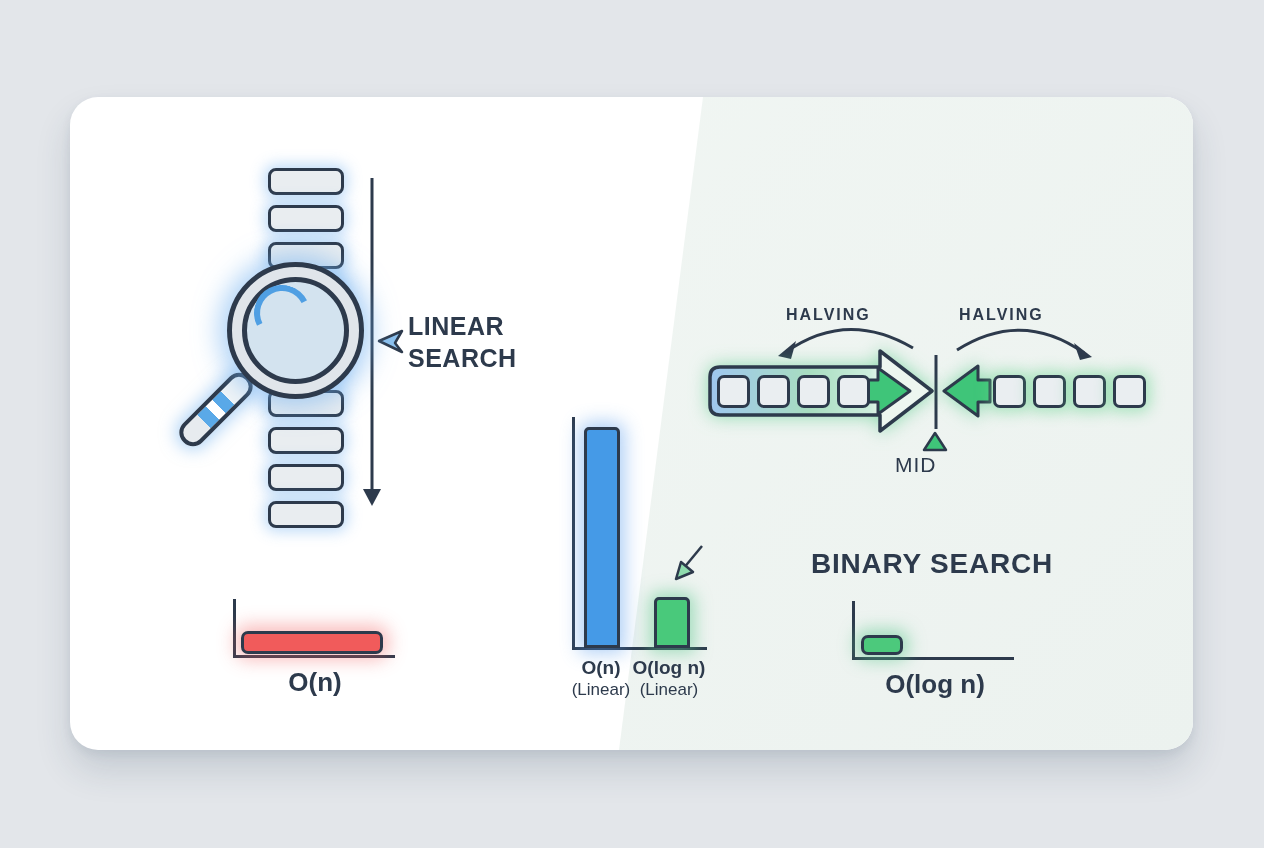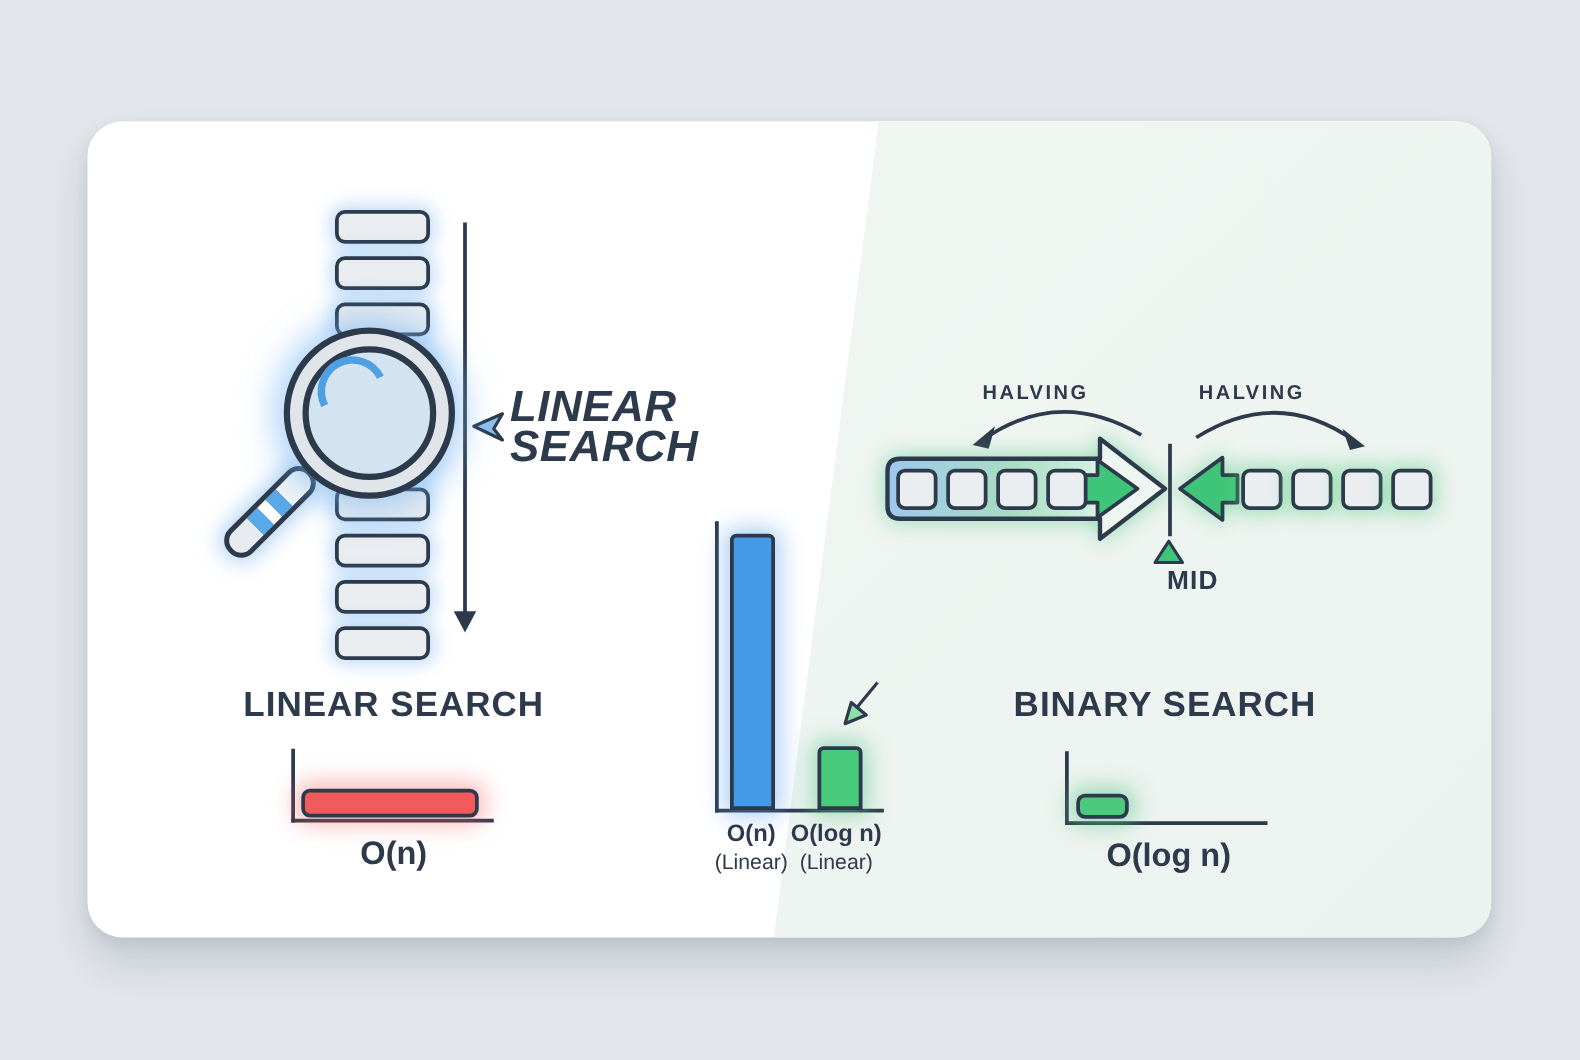--- a/index.html
+++ b/index.html
@@ -50,31 +50,31 @@
   }
   .lens-handle{
     position:absolute;left:-57px;top:134px;width:92px;height:27px;
     border:4px solid #2d3a4c;border-radius:13px;box-sizing:border-box;
     transform:rotate(-45deg);
     background:linear-gradient(to right,#e7ebef 0 30%,#5aa9e8 30% 44%,#ffffff 44% 55%,#5aa9e8 55% 69%,#f2f5f7 69% 100%);
     box-shadow:0 0 16px 4px rgba(110,175,240,.5);
   }
 
   
-  .pointer-label{position:absolute;left:338px;top:213px;font-size:35px;line-height:32px;font-weight:bold;letter-spacing:.5px;font-style:italic;}
+  .pointer-label{position:absolute;left:338px;top:213px;font-size:25px;line-height:32px;font-weight:bold;letter-spacing:.5px;}
   .section-title{position:absolute;font-size:28px;font-weight:bold;letter-spacing:.8px;text-align:center;}
   .linear-title{left:85px;top:451px;width:320px;}
   .binary-title{left:722px;top:451px;width:280px;}
   .complexity-label{position:absolute;font-size:26px;font-weight:bold;text-align:center;}
   .on-label{left:165px;top:570px;width:160px;}
   .ologn-label{left:765px;top:572px;width:200px;}
   .halving-label{position:absolute;top:209px;width:120px;font-size:16px;font-weight:bold;letter-spacing:2px;text-align:left;}
   .halving-left{left:716px;}
   .halving-right{left:889px;}
-  .mid-label{position:absolute;left:825px;top:356px;width:80px;font-size:21px;font-weight:bold;letter-spacing:1px;text-align:right;}
+  .mid-label{position:absolute;left:825px;top:356px;width:80px;font-size:21px;font-weight:normal;letter-spacing:1px;text-align:left;}
 
   
   .axis{position:absolute;background:#2d3a4c;}
   .axis-v{width:3px;}
   .axis-h{height:3px;}
 
   
   .bar{position:absolute;border:3px solid #2d3a4c;box-sizing:border-box;}
   .bar-red{left:171px;top:534px;width:142px;height:23px;border-radius:7px;background:#f15b5b;
     box-shadow:0 0 18px 6px rgba(240,90,90,.4);}
@@ -170,21 +170,20 @@
     <div class="lens-ring"></div>
     <div class="lens-glass"></div>
     <div class="lens-arc"></div>
   </div>
 
   <div class="pointer-label">
     <span>LINEAR</span><br>
     <span>SEARCH</span>
   </div>
 
-  <div class="section-title linear-title">LINEAR SEARCH</div>
 
   <div class="axis axis-v" style="left:163px;top:502px;height:59px;"></div>
   <div class="axis axis-h" style="left:163px;top:558px;width:162px;"></div>
   <div class="bar bar-red"></div>
   <div class="complexity-label on-label">O(n)</div>
 
   <div class="axis axis-v" style="left:502px;top:320px;height:233px;"></div>
   <div class="axis axis-h" style="left:502px;top:550px;width:135px;"></div>
   <div class="bar bar-blue"></div>
   <div class="bar bar-green"></div>

